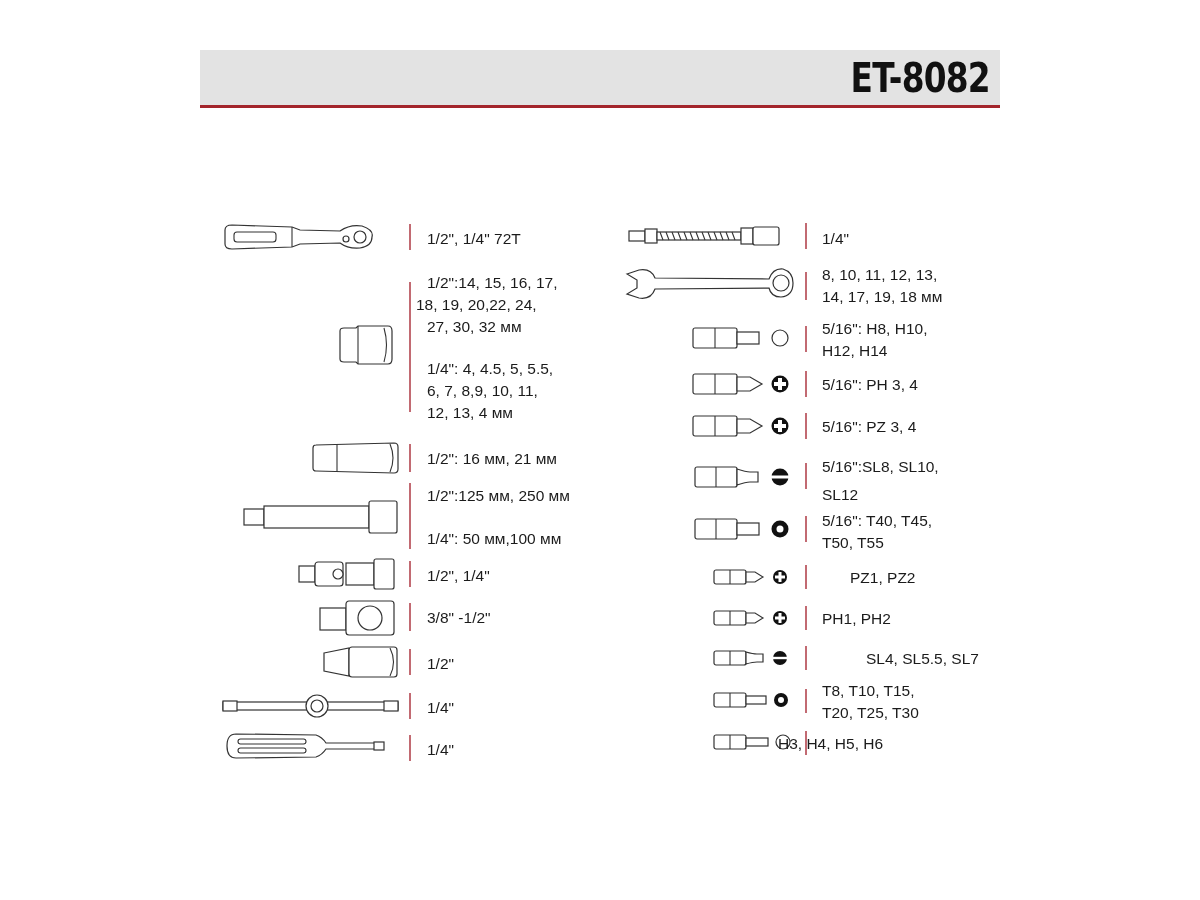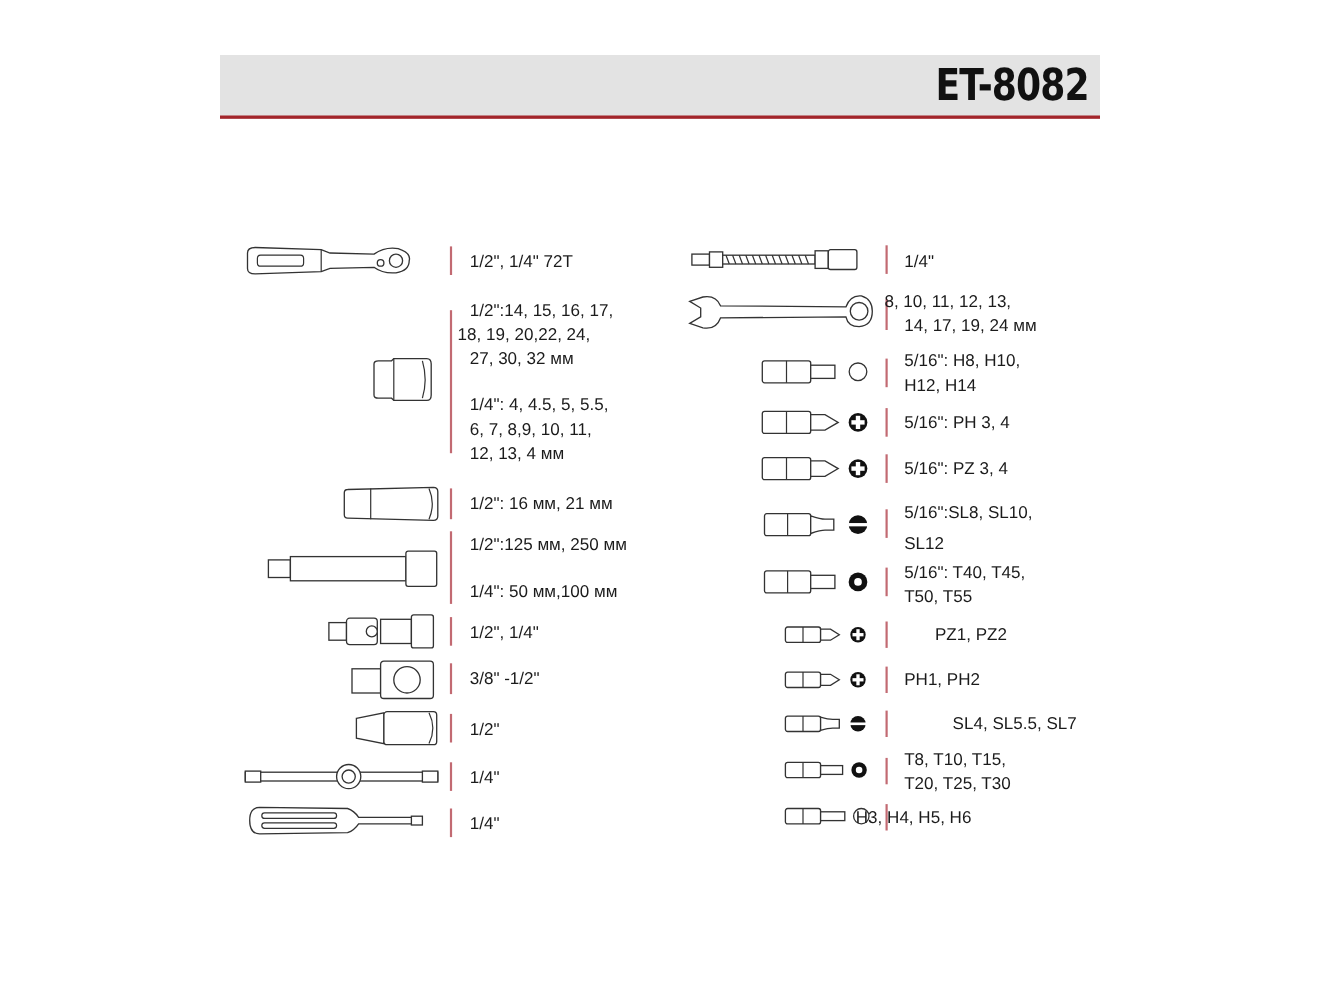--- a/index.html
+++ b/index.html
@@ -140,22 +140,22 @@
   <div class="sep" style="left:805px;top:223px;height:26px"></div>
   <div class="txt" style="left:822px;top:228px">1/4"</div>
 </div>
 
 <div>
   <svg class="icon" style="left:623px;top:266px" width="170" height="36">
     <path class="o" d="M4,8 L16,4 Q28,2 32,12 L146,13 Q150,2 160,3 Q170,6 170,17 Q170,30 158,31 Q148,31 146,22 L32,23 Q28,34 16,32 L4,28 L14,22 L14,14 Z"></path>
     <circle class="o" cx="158" cy="17" r="8"></circle>
   </svg>
   <div class="sep" style="left:805px;top:272px;height:28px"></div>
-  <div class="txt" style="left:804px;top:264px">8, 10, 11, 12, 13,</div>
-  <div class="txt" style="left:822px;top:286px">14, 17, 19, 24 мм</div>
+  <div class="txt" style="left:822px;top:264px">8, 10, 11, 12, 13,</div>
+  <div class="txt" style="left:822px;top:286px">14, 17, 19, 18 мм</div>
 </div>
 
 <div>
   <svg class="icon" style="left:692px;top:327px" width="100" height="22">
     <rect class="o" x="1" y="1" width="44" height="20" rx="2"></rect>
     <line class="l" x1="23" y1="1" x2="23" y2="21"></line>
     <rect class="o" x="45" y="5" width="22" height="12"></rect>
     <circle class="o" cx="88" cy="11" r="8"></circle>
   </svg>
   <div class="sep" style="left:805px;top:326px;height:26px"></div>

